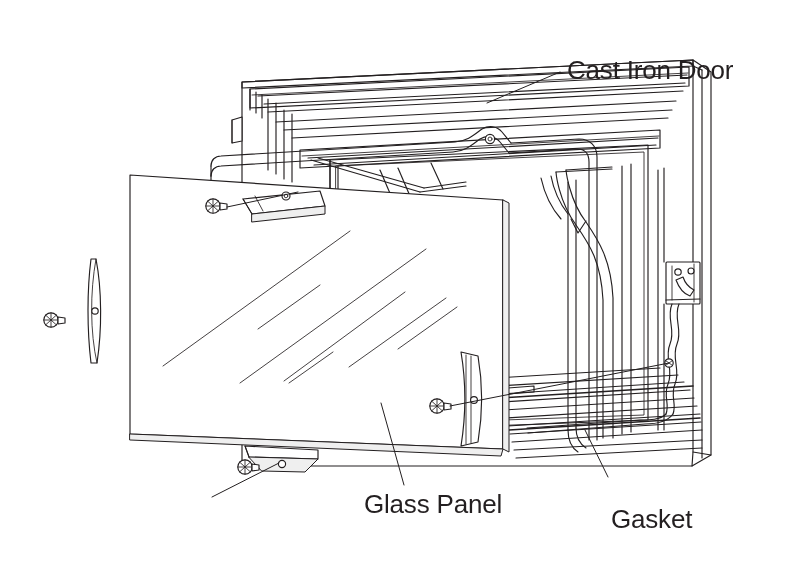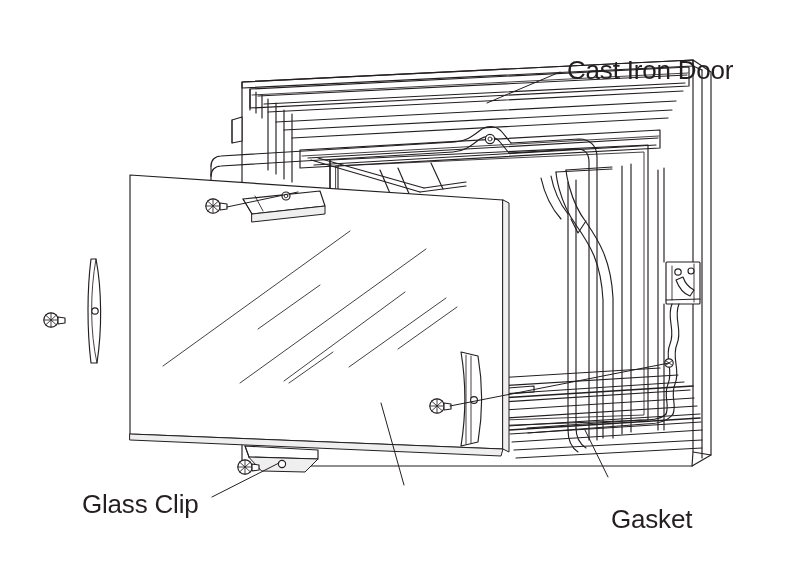--- a/index.html
+++ b/index.html
@@ -272,18 +272,18 @@
       <line class="lead" x1="212" y1="497" x2="279" y2="463"></line>
       <line class="lead" x1="404" y1="485" x2="381" y2="403"></line>
       <line class="lead" x1="608" y1="477" x2="585" y2="430"></line>
       <line class="lead" x1="227" y1="207" x2="298" y2="192"></line>
       <line class="lead" x1="450" y1="406" x2="669" y2="363"></line>
     </g>
   </svg>
 
   <div class="lbl" id="label-cast-iron-door">Cast Iron Door</div>
 
-  <div class="lbl" id="label-glass-clip">Glass Clip</div>
-
+
+  <div class="lbl" id="label-glass-panel">Glass Panel</div>
 
   <div class="lbl" id="label-gasket">Gasket</div>
 
 </div>
 
 </body></html>

